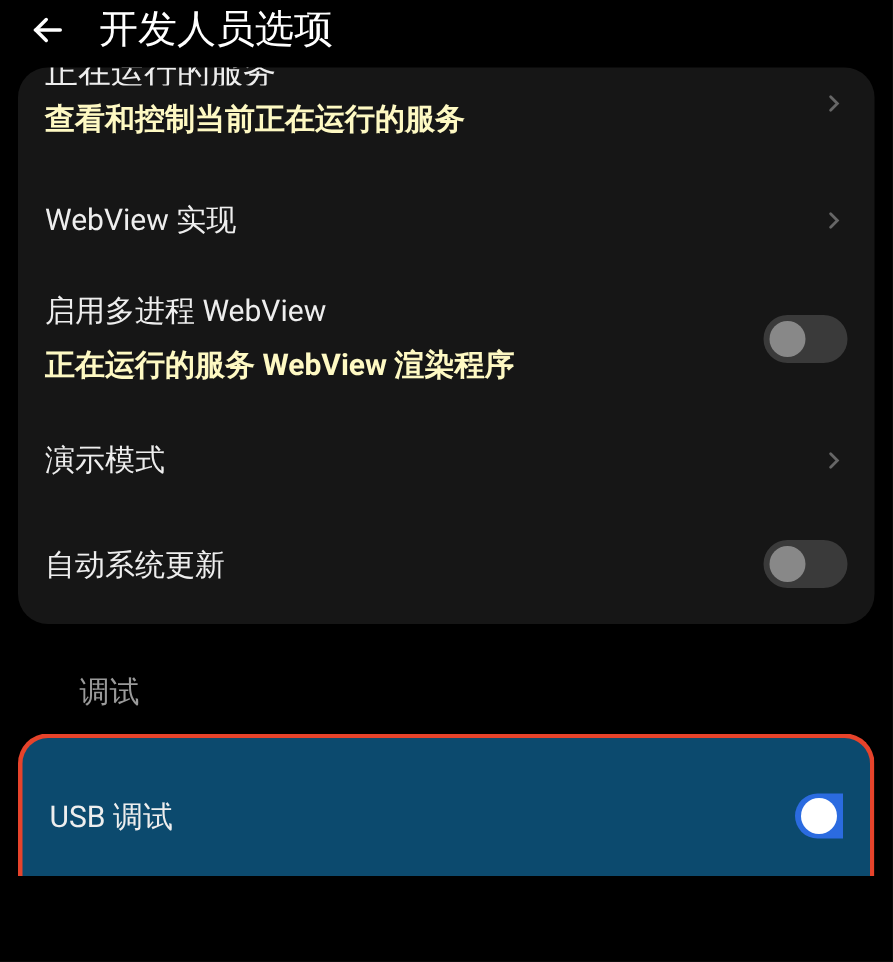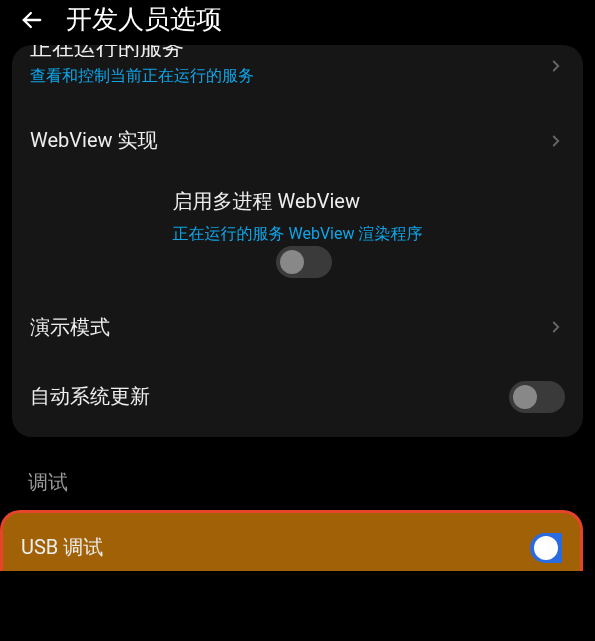--- a/index.html
+++ b/index.html
@@ -39,21 +39,20 @@
       padding: 0 12px 4px 12px;
     }
     .row {
       display: flex;
       align-items: center;
       justify-content: flex-start;
       padding: 20px 6px 20px 6px;
     }
     .row.compact {
       padding: 14px 6px 16px 6px;
-      flex-direction: column;
     }
     .row.first-cut {
       padding-top: 0;
     }
     .row-text {
       display: flex;
       flex-direction: column;
       gap: 8px;
       flex: 1;
     }
@@ -65,23 +64,23 @@
     .row-title-cut {
       color: #eee;
       font-size: 22px;
       font-weight: 400;
       overflow: hidden;
       height: 12px;
       display: flex;
       align-items: flex-end;
     }
     .row-subtitle {
-      color: #0ea5e9;
-      font-size: 16px;
-      font-weight: 400;
+      color: #fef9c3;
+      font-size: 20px;
+      font-weight: 700;
       line-height: 1.4;
     }
     .chevron {
       color: #666;
       display: flex;
       align-items: center;
       flex-shrink: 0;
       margin-left: 12px;
     }
     .toggle {
@@ -121,26 +120,27 @@
       background: #fff;
       left: 4px;
       top: 3px;
       width: 24px;
       height: 24px;
     }
     .section-label {
       color: #9a9a9a;
       font-size: 20px;
       padding: 18px 28px 8px 28px;
+      margin-left: 25px;
     }
     .debug-card {
-      background: #a16207;
-      margin: 6px 12px 0 0;
+      background: #0c4a6e;
+      margin: 6px 12px 0 12px;
       border-radius: 20px 20px 0 0;
-      padding: 0 12px;
+      padding: 17px 12px;
       border: 3px solid #e6432b;
       border-bottom: none;
       position: relative;
     }
     .debug-row {
       display: flex;
       align-items: center;
       justify-content: space-between;
       padding: 20px 6px 8px 6px;
       overflow: hidden;

